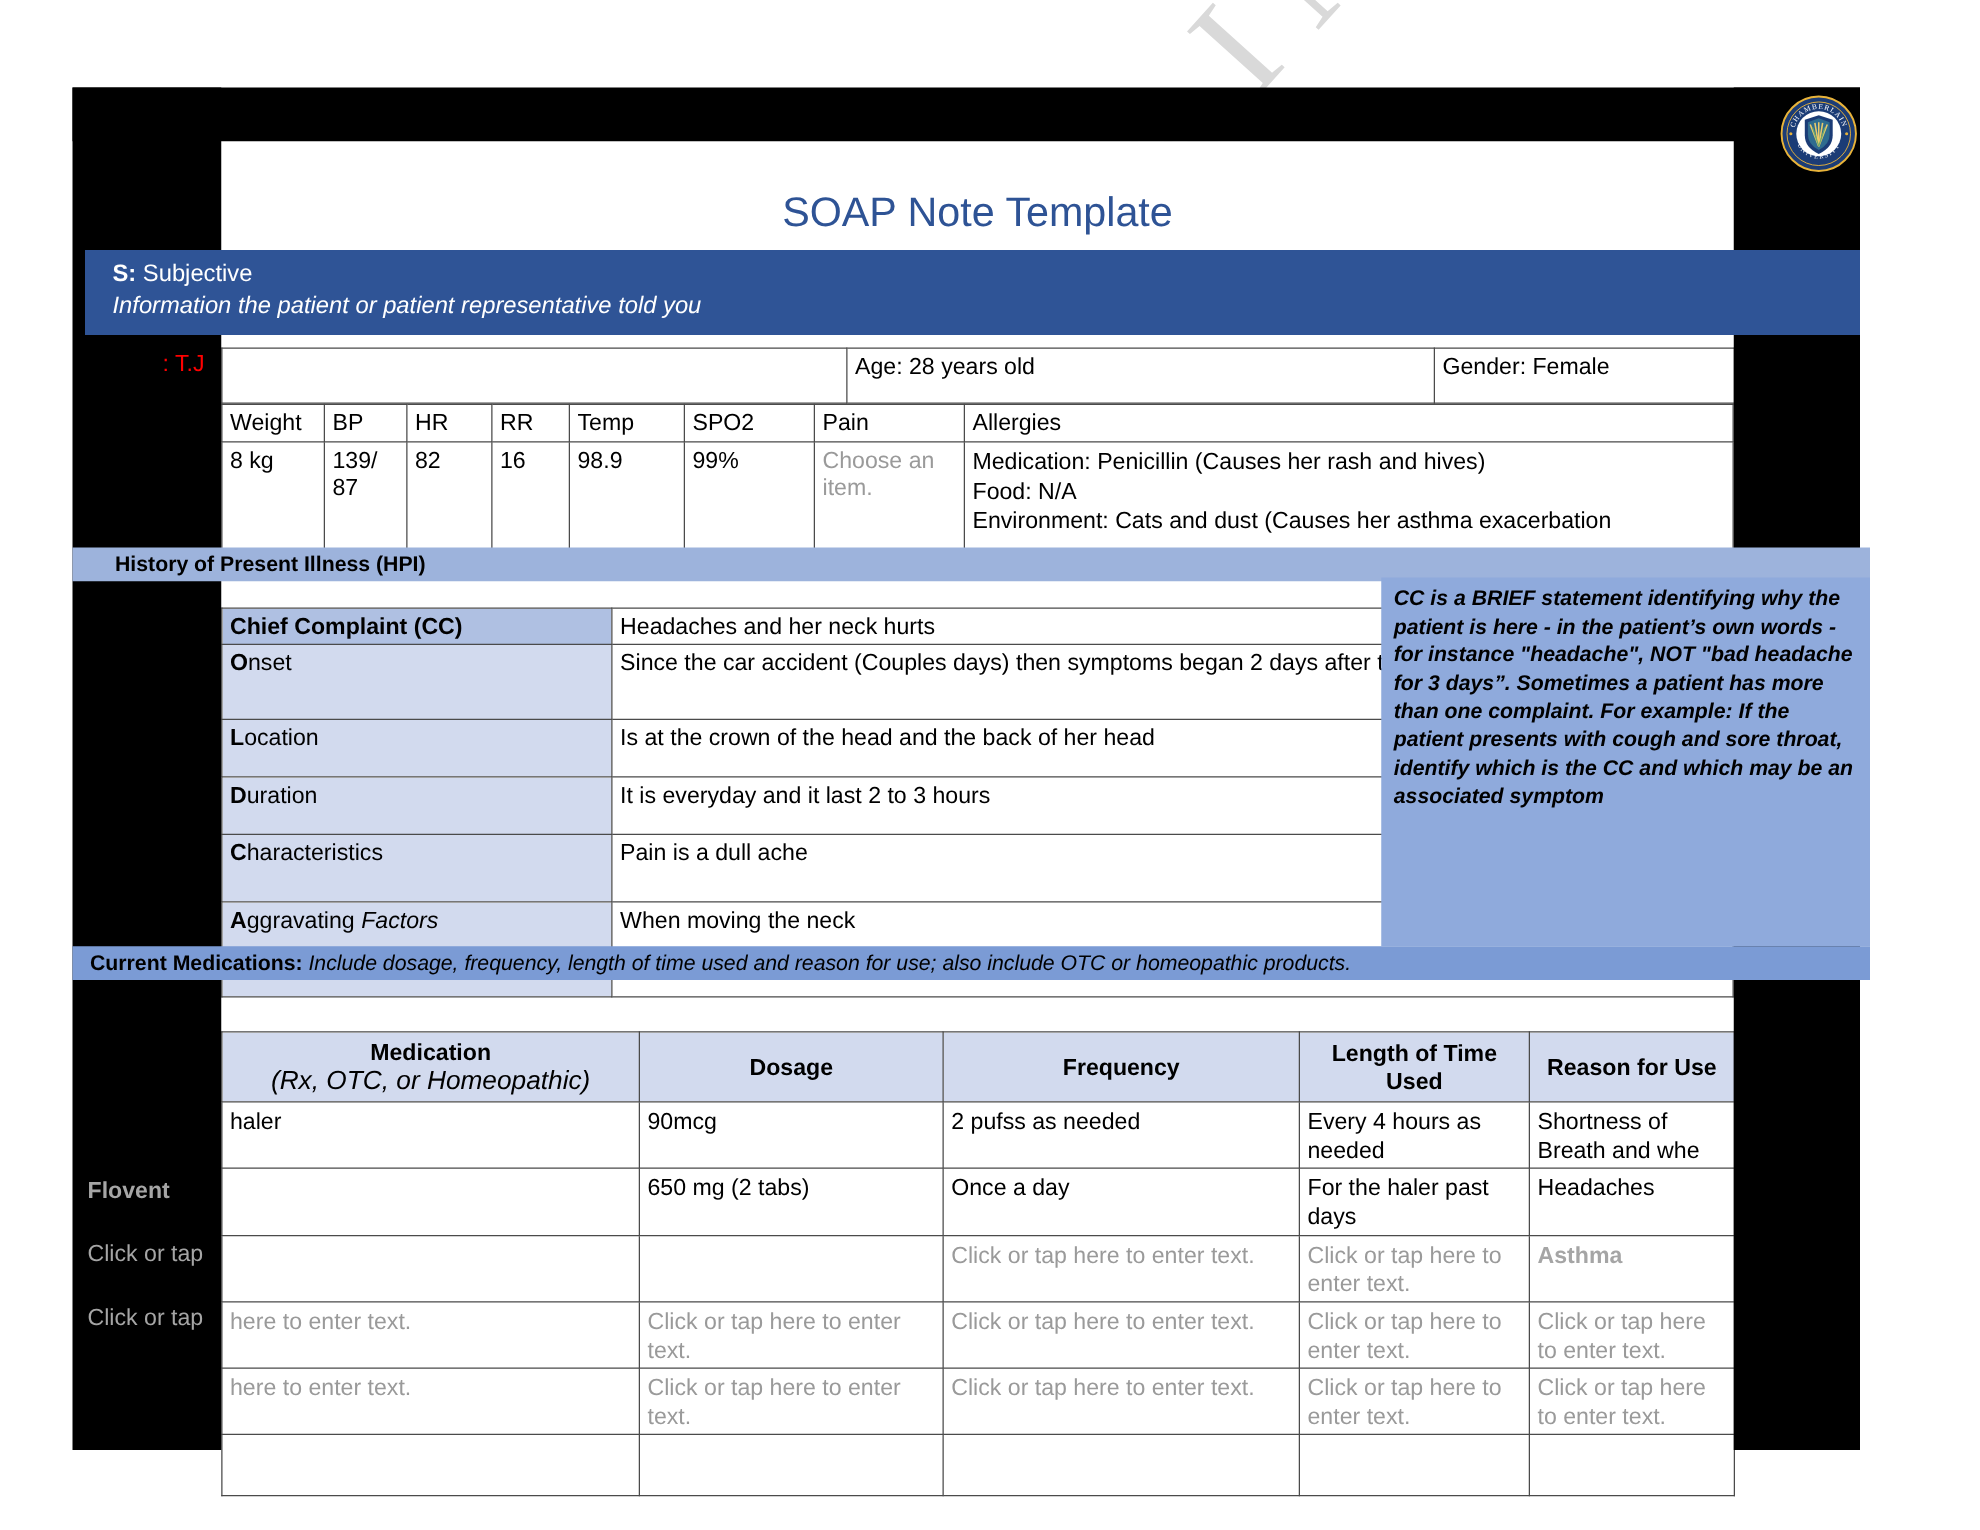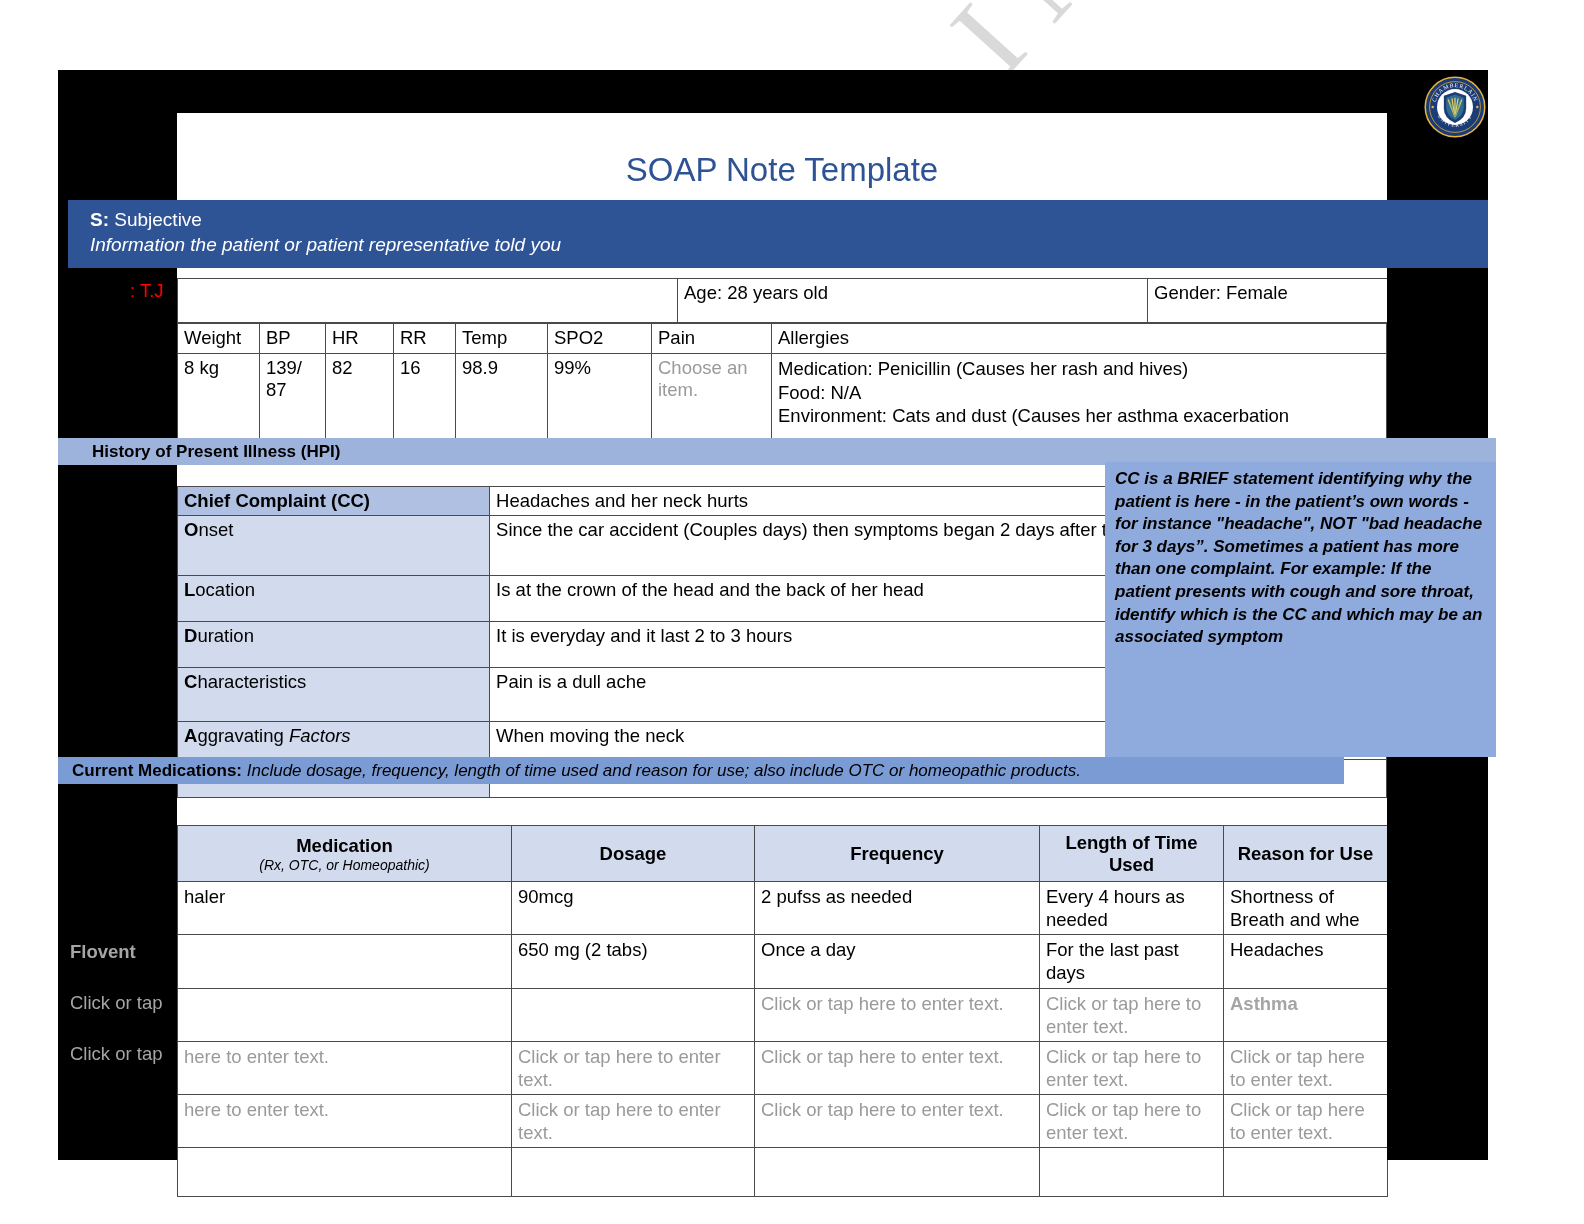--- a/index.html
+++ b/index.html
@@ -117,21 +117,21 @@
     width: 1438px; height: 27px;
     background: #9DB3DC;
     color: #000000;
     font-weight: bold;
     font-size: 17px;
     padding: 3px 0 0 34px;
   }
 
   #band-meds {
     left: 58px; top: 757px;
-    width: 1286px; height: 27px;
+    width: 1438px; height: 27px;
     background: #7B9BD5;
     color: #000000;
     font-size: 17px;
     padding: 3px 0 0 14px;
     white-space: nowrap;
   }
   #band-meds b { font-weight: bold; }
   #band-meds i { font-style: italic; }
 
   
@@ -196,21 +196,21 @@
     background: #D2DAEE;
     font-weight: bold;
     text-align: center;
     vertical-align: middle;
     font-size: 18.5px;
     height: 56px;
   }
   #tbl-meds th .sub {
     font-weight: normal;
     font-style: italic;
-    font-size: 14px;
+    font-size: 21px;
     display: block;
   }
   #tbl-meds td { height: 49px; line-height: 1.25; }
   #tbl-meds .col-med  { width: 334px; }
   #tbl-meds .col-dos  { width: 243px; }
   #tbl-meds .col-freq { width: 285px; }
   #tbl-meds .col-len  { width: 184px; }
   #tbl-meds .col-rsn  { width: 164px; }
 
   
@@ -351,21 +351,21 @@
             <td class="col-med">haler</td>
             <td class="col-dos">90mcg</td>
             <td class="col-freq">2 pufss as needed</td>
             <td class="col-len">Every 4 hours as needed</td>
             <td class="col-rsn">Shortness of Breath and whe</td>
           </tr>
           <tr>
             <td class="col-med"></td>
             <td class="col-dos">650 mg (2 tabs)</td>
             <td class="col-freq">Once a day</td>
-            <td class="col-len">For the last past days</td>
+            <td class="col-len">For the haler past days</td>
             <td class="col-rsn">Headaches</td>
           </tr>
           <tr>
             <td class="col-med"></td>
             <td class="col-dos"></td>
             <td class="col-freq greytext">Click or tap here to enter text.</td>
             <td class="col-len greytext">Click or tap here to enter text.</td>
             <td class="col-rsn" style="color: rgb(165, 165, 165); font-weight: bold;">Asthma</td>
           </tr>
           <tr>

